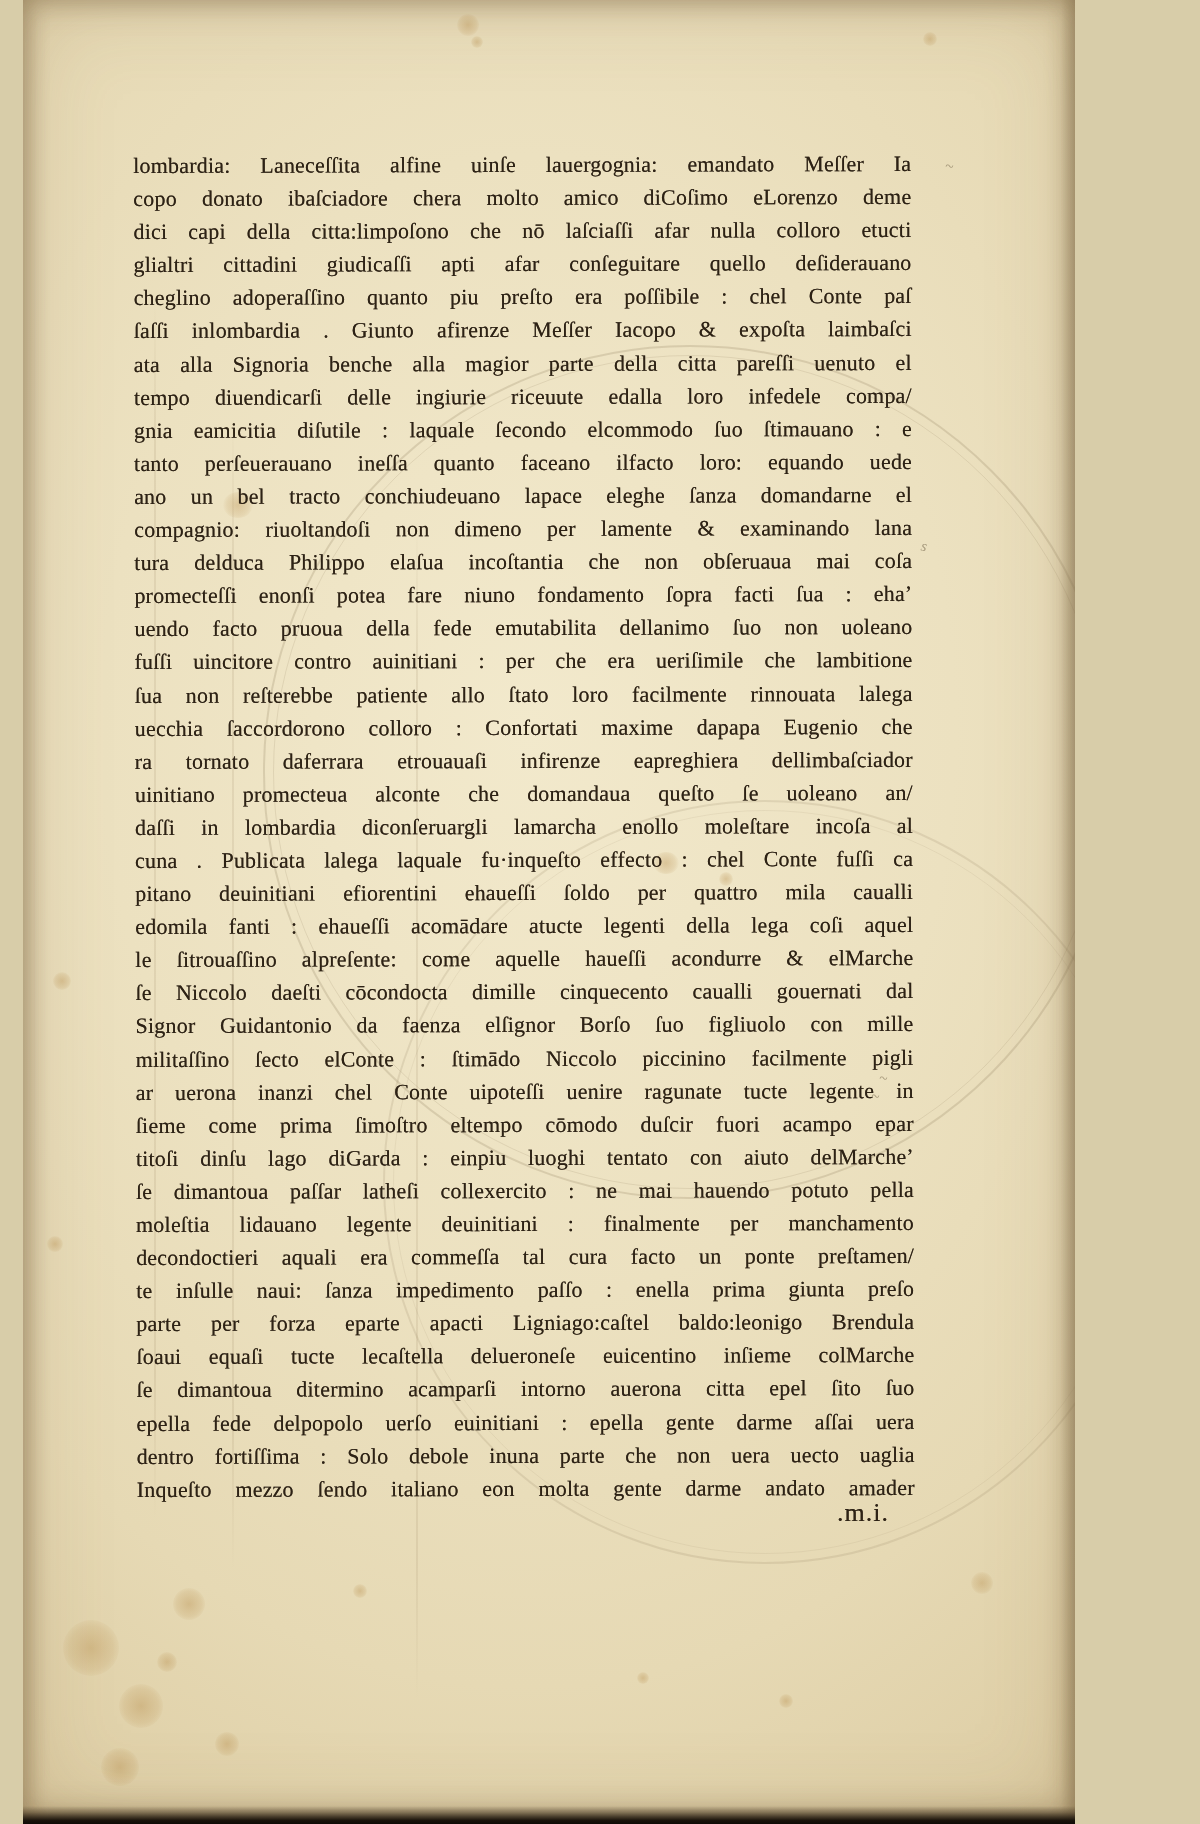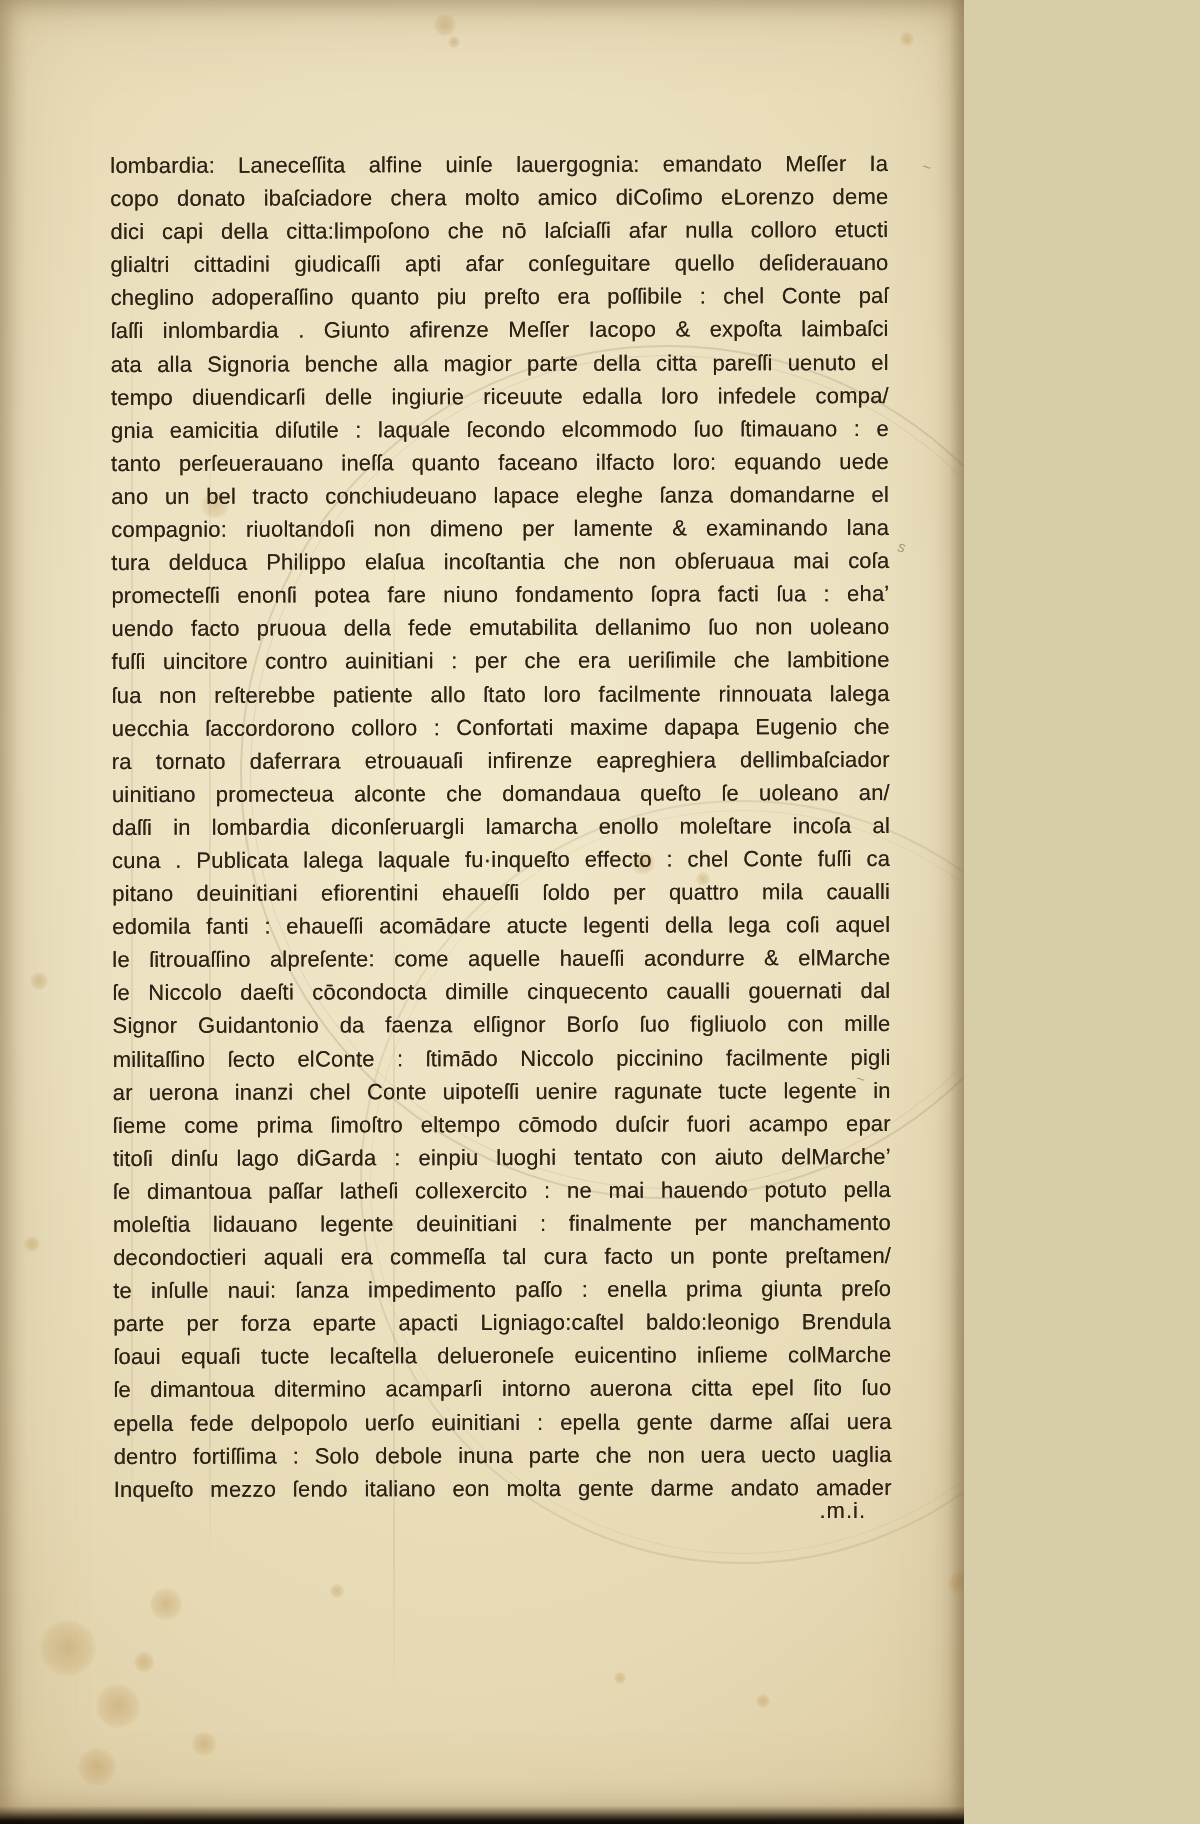--- a/index.html
+++ b/index.html
@@ -1,20 +1,21 @@
 <!DOCTYPE html>
 <html><head>
 <meta charset="utf-8">
 <style>
   html,body{margin:0;padding:0;background:#d8cda9;}
   .scan{
     position:relative;
-    width:964px;height:1824px;
+    width:1052px;height:1824px;
     overflow:hidden;
-    font-family:Liberation Sans, sans-serif;
+    font-family:Liberation Serif, serif;
+    margin-left:23px;
   }
   .paper{
     position:absolute;inset:0;
     background:
       radial-gradient(ellipse 90% 70% at 48% 40%, #f2e9cc 0%, #ece1c0 45%, #e6d9b4 75%, #ddcda4 100%);
     box-shadow:
       inset 0 0 90px rgba(130,100,60,.22),
       inset -10px 0 22px rgba(120,95,60,.22),
       inset 10px 0 18px rgba(125,100,65,.20),
       inset 0 14px 24px rgba(130,105,70,.14),
@@ -46,21 +47,21 @@
   .line{
     line-height:33.1px;height:33.1px;
     text-align:justify;
     text-align-last:justify;
     white-space:normal;
     text-shadow:0 0 .5px rgba(45,34,21,.75);
   }
   .signature-line{
     position:absolute;left:112px;top:1498px;width:778px;
     text-align:right;padding-right:24px;box-sizing:border-box;
-    color:#2d2215;font-size:22px;letter-spacing:1px;
+    color:#2d2215;font-size:26px;letter-spacing:1px;
     text-shadow:0 0 .5px rgba(45,34,21,.75);
   }
   .marginalia{
     position:absolute;color:rgba(110,95,70,.55);
     font-size:15px;font-style:italic;transform:rotate(12deg);
   }
   .bottom-edge{
     position:absolute;left:0;right:0;bottom:0;height:18px;
     background:linear-gradient(180deg, rgba(60,45,25,0) 0%, rgba(58,44,26,.45) 35%, #1a130b 80%, #0e0a06 100%);
   }

